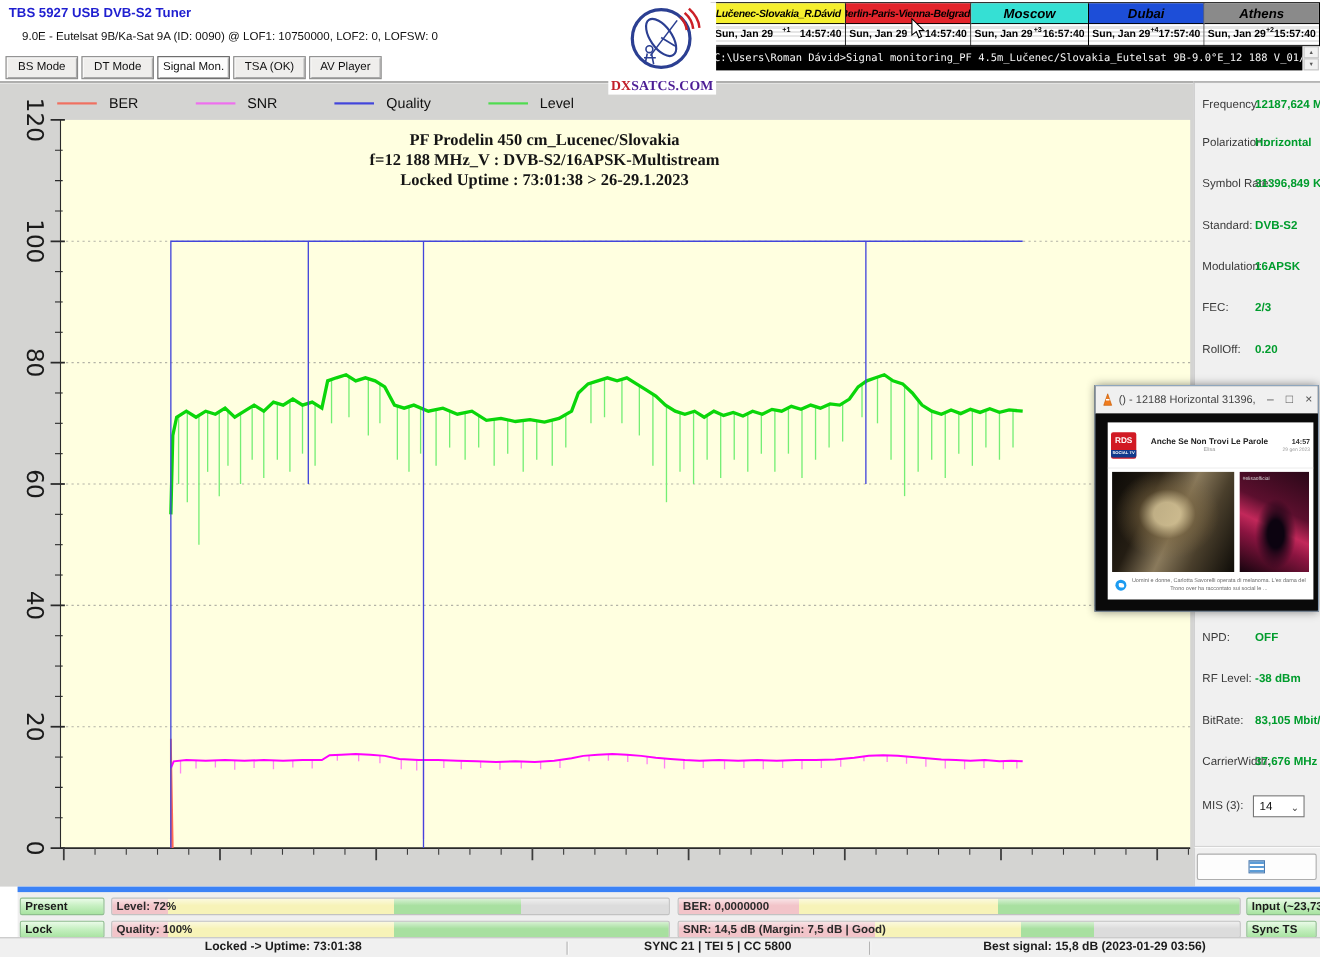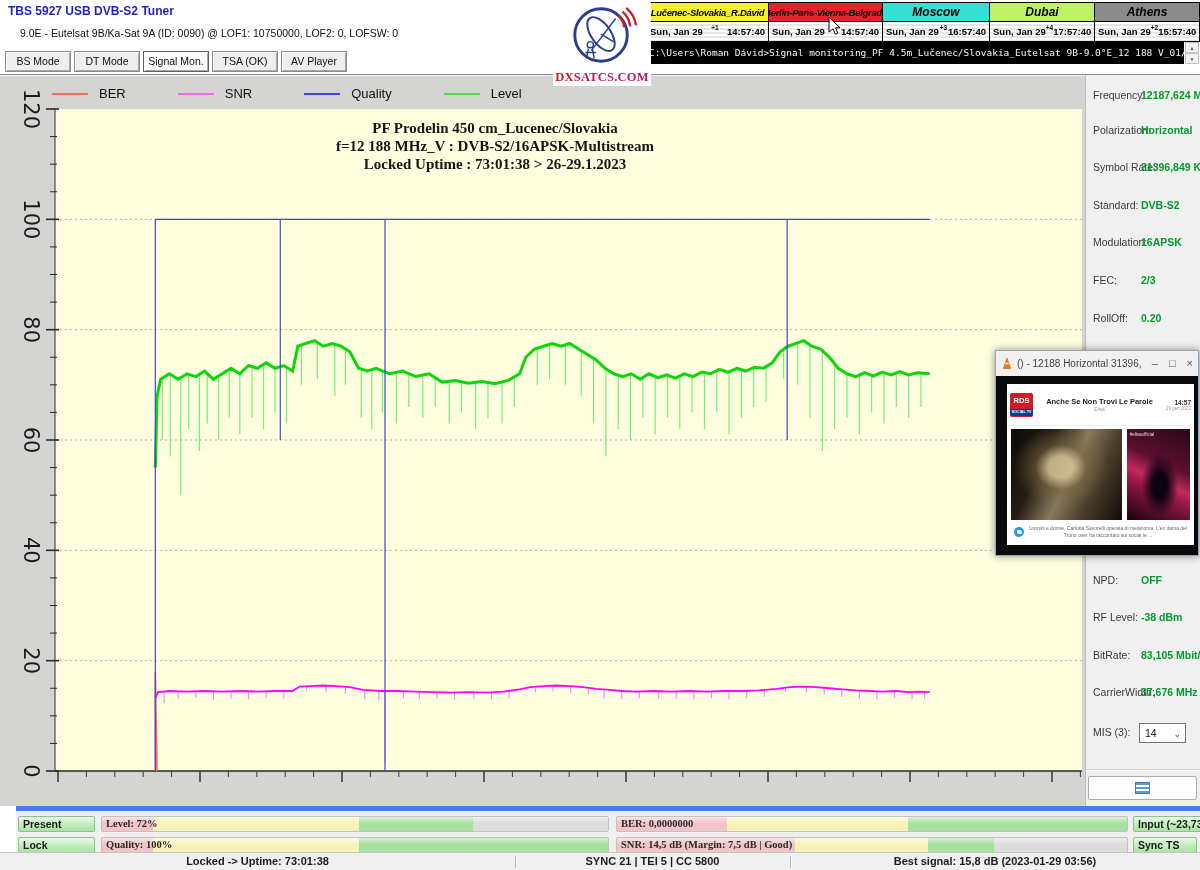--- a/index.html
+++ b/index.html
@@ -14,21 +14,21 @@
   .tabstrip { position:absolute; left:5px; top:51px; display:flex; gap:3px; }
   .tabbtn { width:66px; height:21px; font-size:10.5px; color:#111; text-align:center; line-height:19px;
     background:#efeeec; border:1px solid #8a8a8a;
     box-shadow: inset 1px 1px 0 #ffffff, inset -1px -1px 0 #a9a9a9; cursor:default; }
   .tabbtn.active { background:#fdfdfd; border-color:#5f5f5f; }
 
   
   .logo { position:absolute; left:553px; top:2px; width:98px; height:84px; background:#fff; text-align:center; z-index:3; }
   .logo-text { font-family:"Liberation Serif", serif; font-weight:bold; font-size:12.5px; margin-top:-4px; letter-spacing:.2px; }
   .logo-text .dx { color:#c2202a; }
-  .logo-text .rest { color:#be185d; }
+  .logo-text .rest { color:#4c1d95; }
 
   
   .clocks { position:absolute; left:646px; top:2px; display:flex; border:1px solid #000; }
   .clock-col { border-right:1px solid #000; }
   .clock-col:last-child { border-right:none; }
   .clock-head { height:19px; border-bottom:1px solid #000; font-style:italic; font-weight:bold;
     display:flex; align-items:center; justify-content:center; color:#000; white-space:nowrap; overflow:hidden; }
   .clock-head.small { font-size:9.5px; letter-spacing:-0.3px; }
   .clock-head.big { font-size:12px; }
   .clock-time { height:19px; display:flex; align-items:center; justify-content:space-between; padding:0 3px;
@@ -99,21 +99,21 @@
   .vlc-caption { display:flex; align-items:center; gap:5px; padding:5px 7px 0 7px; }
   .tw-icon { width:10px; height:10px; border-radius:50%; background:#1d9bf0; flex:0 0 auto; position:relative; }
   .tw-icon::after { content:""; position:absolute; left:2.5px; top:3px; width:5px; height:4px; background:#fff; border-radius:1px 3px 1px 2px; }
   .vlc-caption-text { font-size:5px; line-height:7px; color:#6a6a6a; text-align:center; }
 
   
   .meters { position:absolute; left:16px; top:806px; width:1200px; height:46px; background:#efefef; border-top:5px solid #3b82f6; }
   .m-box, .m-bar { position:absolute; height:16px; border-radius:2px; font-size:10.5px; font-weight:bold; color:#1b1b1b; }
   .m-box { background:linear-gradient(180deg,#eafbe8,#c7f0c2 45%,#a9e3a2); border:1px solid #8fbf8f; padding-left:4px; line-height:14px; white-space:nowrap; overflow:hidden; }
   .m-bar { border:1px solid #c2c2c2; }
-  .m-bar span { display:block; padding-left:4px; line-height:14px; color:#2a2a2a; white-space:nowrap;font-family:Liberation Serif, serif; }
+  .m-bar span { display:block; padding-left:4px; line-height:14px; color:#2a2a2a; white-space:nowrap; }
 
   
   .statusbar { position:absolute; left:0; top:852px; width:1200px; height:18px; background:#f0f0f0; border-top:1px solid #c4c4c4; }
   .sb-sec { position:absolute; top:2px; font-size:11px; font-weight:bold; color:#1c1c1c; text-align:center; }
   .sb-div { position:absolute; top:3px; width:1px; height:12px; background:#b4b4b4; box-shadow:1px 0 0 #fbfbfb; }
 
   .cursor { position:absolute; z-index:9; }
 </style>
 </head>
 <body>
@@ -165,21 +165,21 @@
       </div>
       <div class="clock-col" style="width: 107px;">
         <div class="clock-head big" style="background: rgb(53, 224, 212);">Moscow</div>
         <div class="clock-time">
           <span>Sun, Jan 29</span>
           <span class="off">+3</span>
           <span>16:57:40</span>
         </div>
       </div>
       <div class="clock-col" style="width: 105px;">
-        <div class="clock-head big" style="background: #bef264;">Dubai</div>
+        <div class="clock-head big" style="background: #1d4ed8;">Dubai</div>
         <div class="clock-time">
           <span>Sun, Jan 29</span>
           <span class="off">+4</span>
           <span>17:57:40</span>
         </div>
       </div>
       <div class="clock-col" style="width: 104px;">
         <div class="clock-head big" style="background: rgb(138, 138, 138);">Athens</div>
         <div class="clock-time">
           <span>Sun, Jan 29</span>

